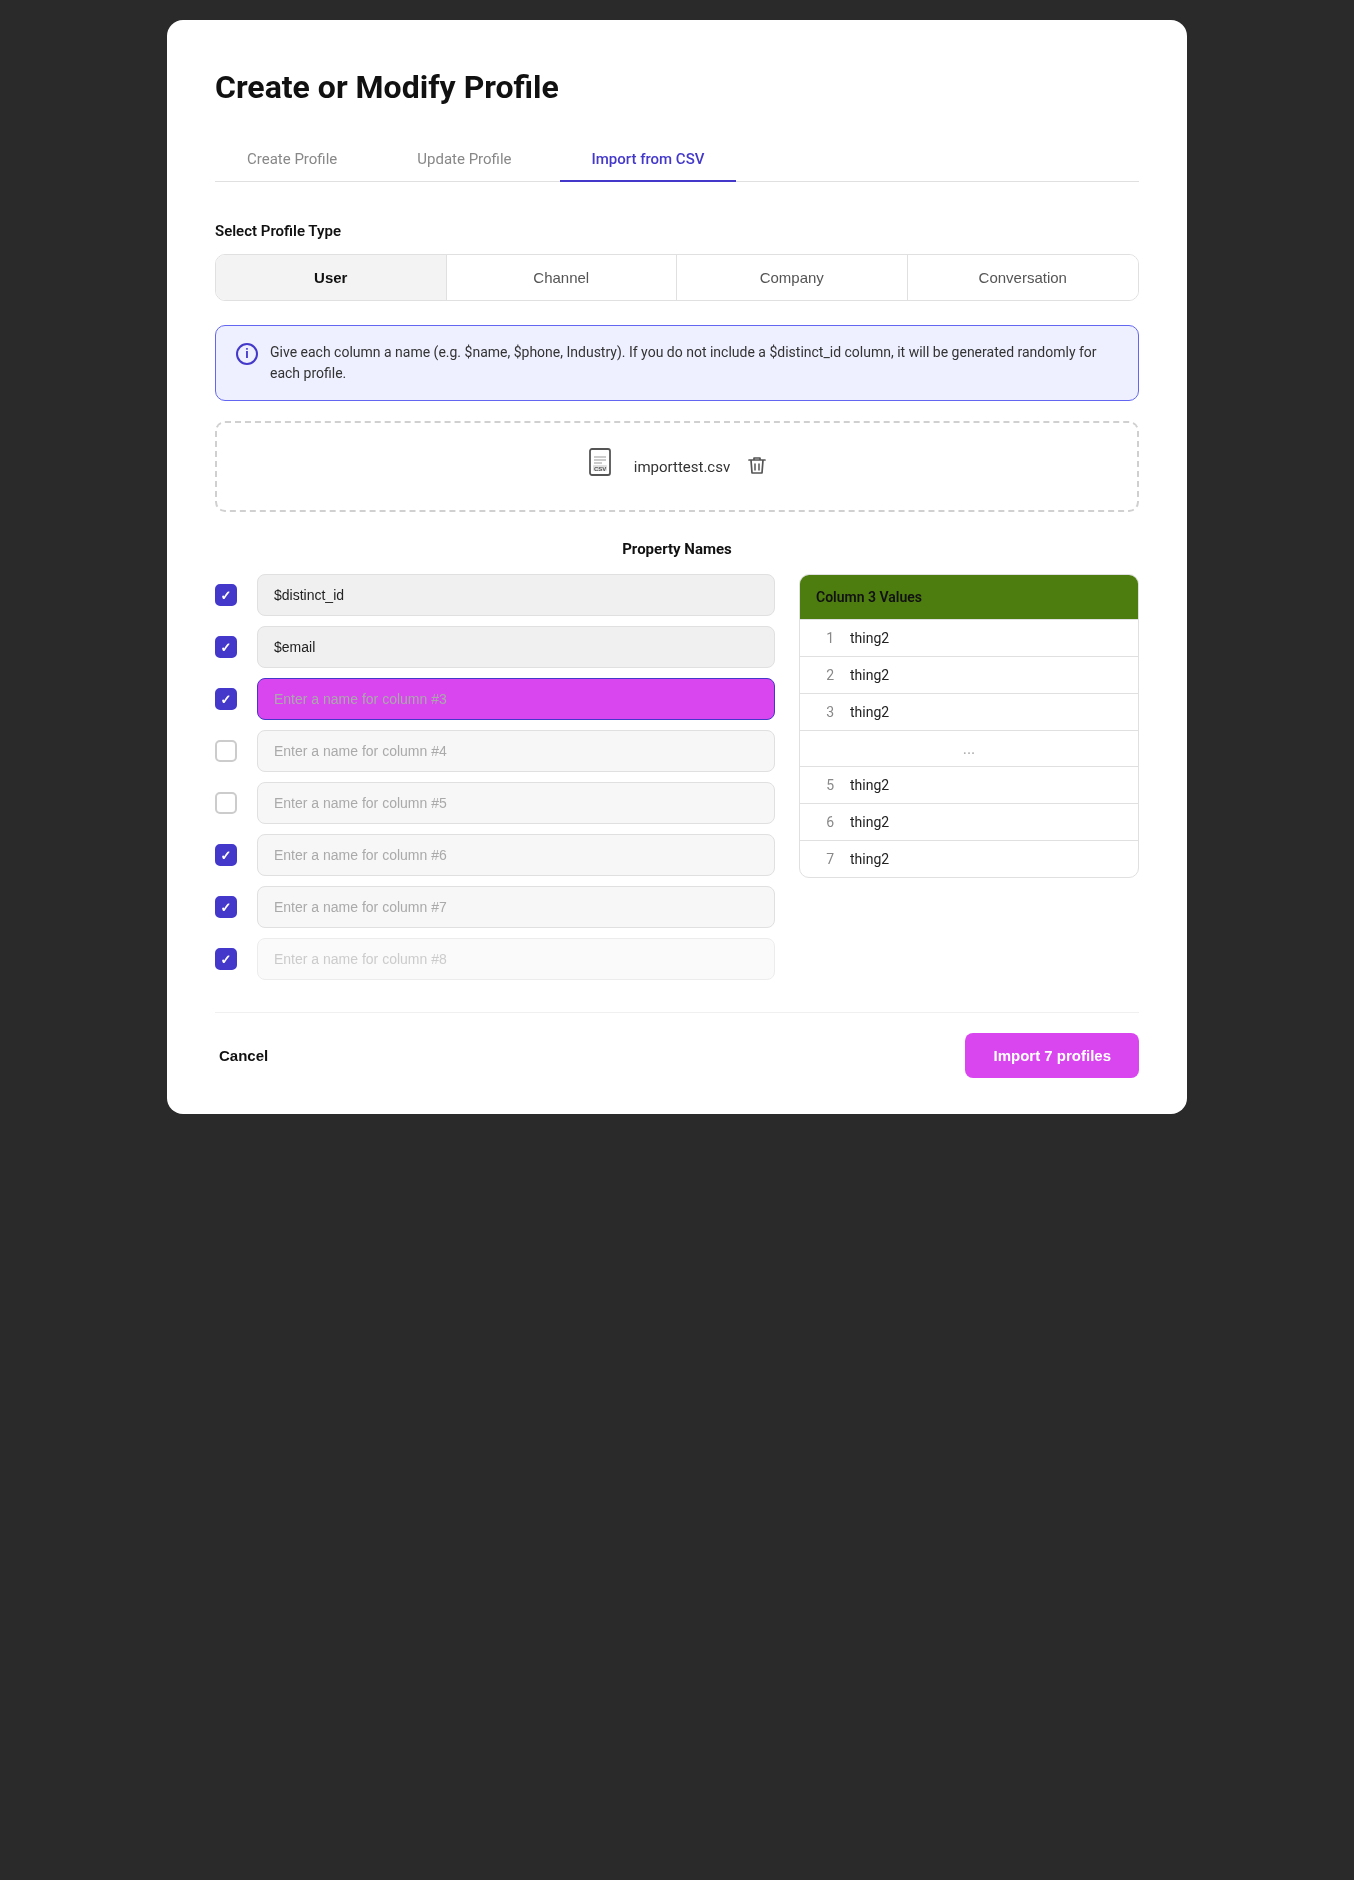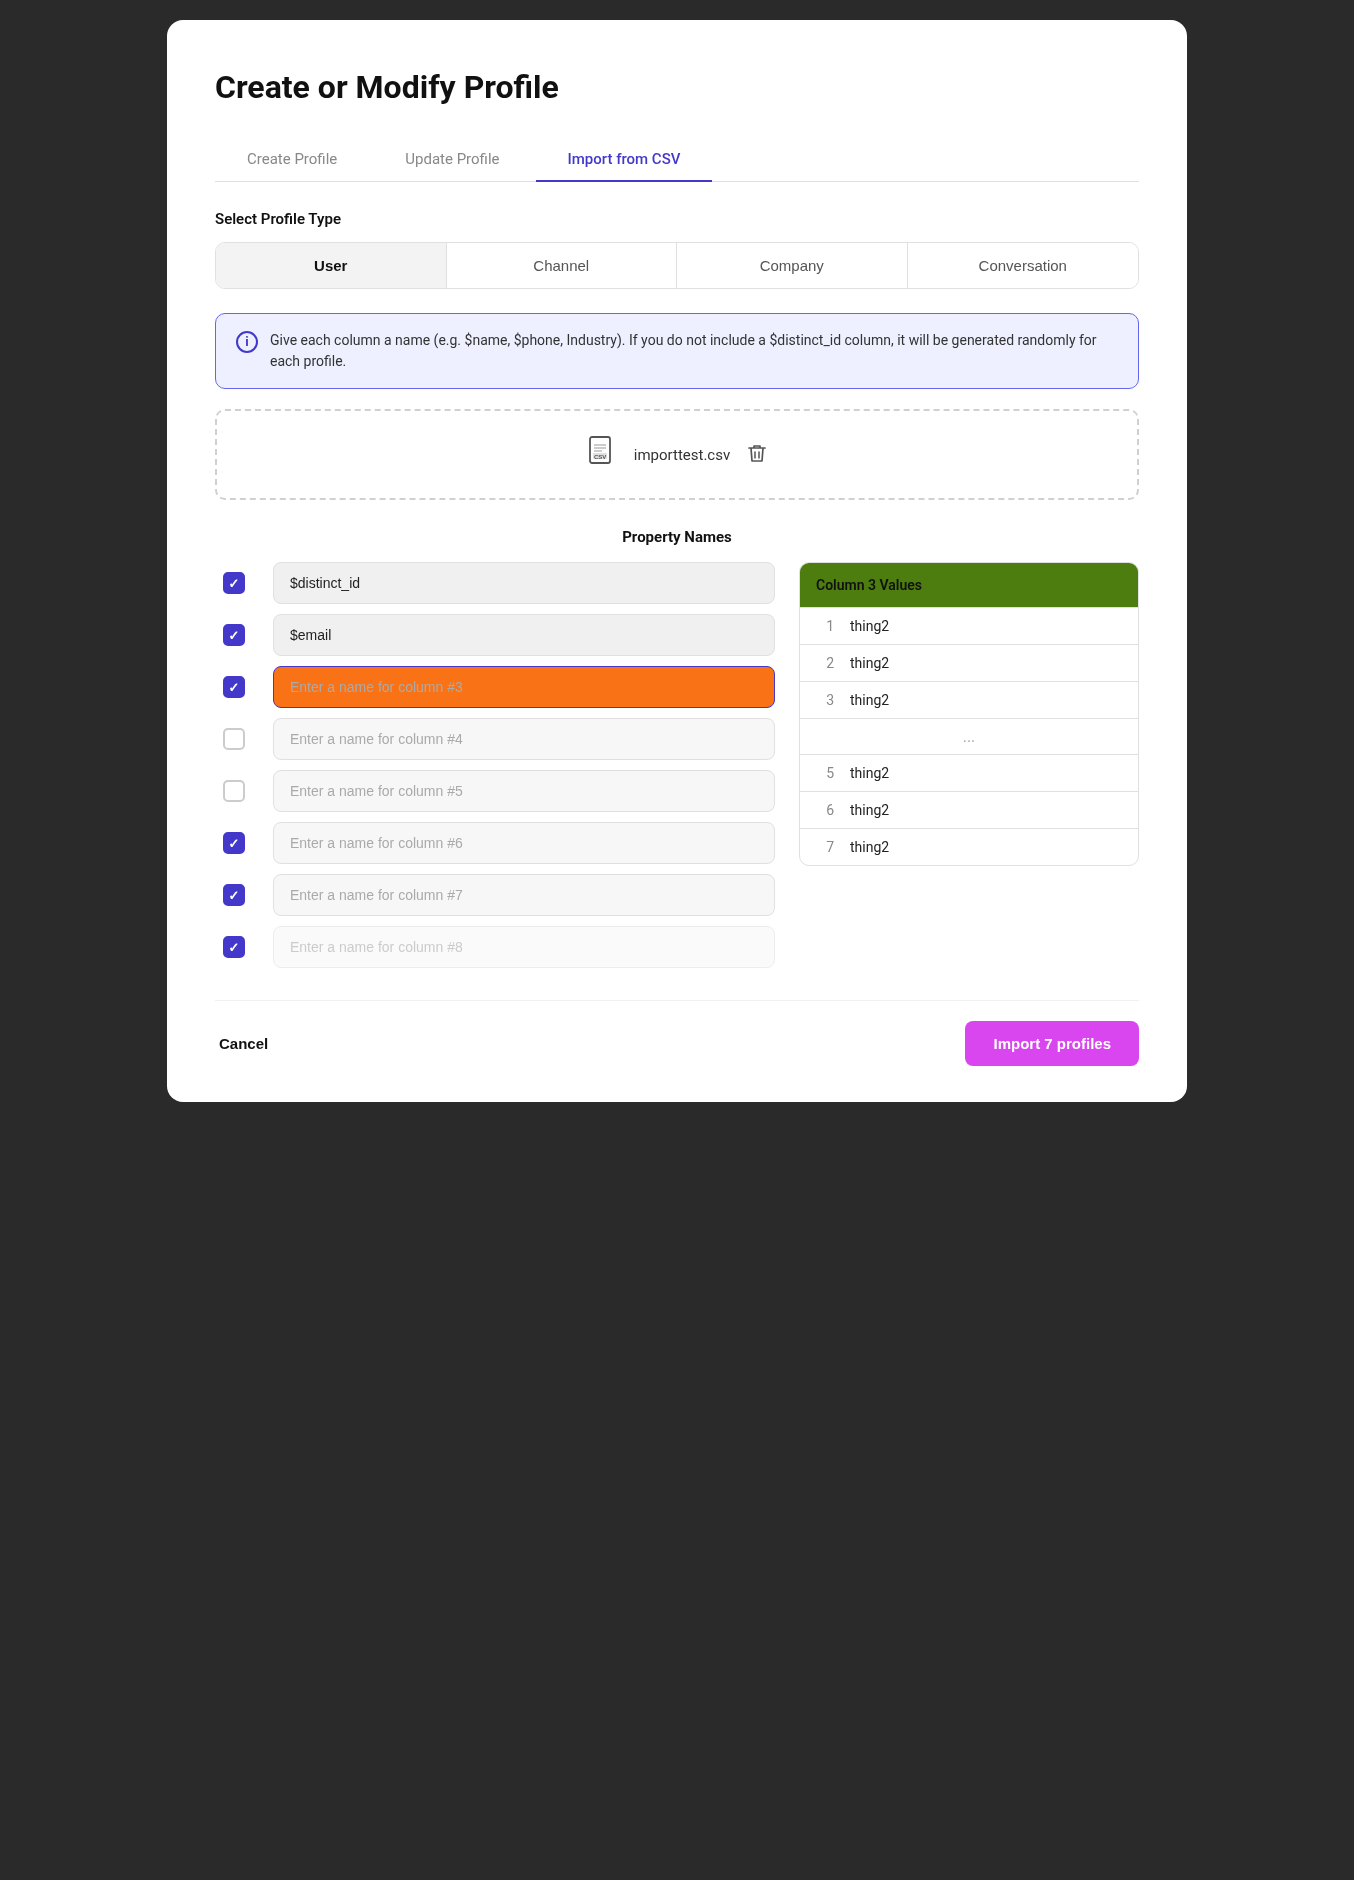--- a/index.html
+++ b/index.html
@@ -28,22 +28,22 @@
     }
     .modal-title {
       font-size: 32px;
       font-weight: 700;
       color: #111;
       margin-bottom: 32px;
     }
     .tabs {
       display: flex;
       border-bottom: 1px solid #e0e0e0;
-      margin-bottom: 28px;
-      gap: 4px;
+      margin-bottom: 40px;
+      gap: 16px;
       align-items: flex-end;
     }
     .tab {
       padding: 12px 32px;
       font-size: 15px;
       color: #888;
       cursor: pointer;
       border-bottom: 2px solid transparent;
       margin-bottom: -1px;
       white-space: nowrap;
@@ -137,22 +137,21 @@
     }
     .property-list {
       flex: 1;
       display: flex;
       flex-direction: column;
       gap: 10px;
     }
     .property-row {
       display: flex;
       align-items: center;
-      gap: 28px;
-      margin-left: 8px;
+      gap: 20px;
     }
     .checkbox {
       width: 22px;
       height: 22px;
       border-radius: 5px;
       border: 2px solid #ccc;
       display: flex;
       align-items: center;
       justify-content: center;
       cursor: pointer;
@@ -174,21 +173,21 @@
       padding: 12px 16px;
       border: 1.5px solid #e0e0e0;
       border-radius: 8px;
       font-size: 14px;
       color: #333;
       background: #f7f7f7;
       outline: none;
     }
     .property-input.focused {
       border-color: #4338CA;
-      background: #f97316;
+      background: #d946ef;
     }
     .property-input::placeholder {
       color: #aaa;
     }
     .property-input.filled {
       color: #222;
       background: #f0f0f0;
     }
     .column-values {
       width: 340px;

